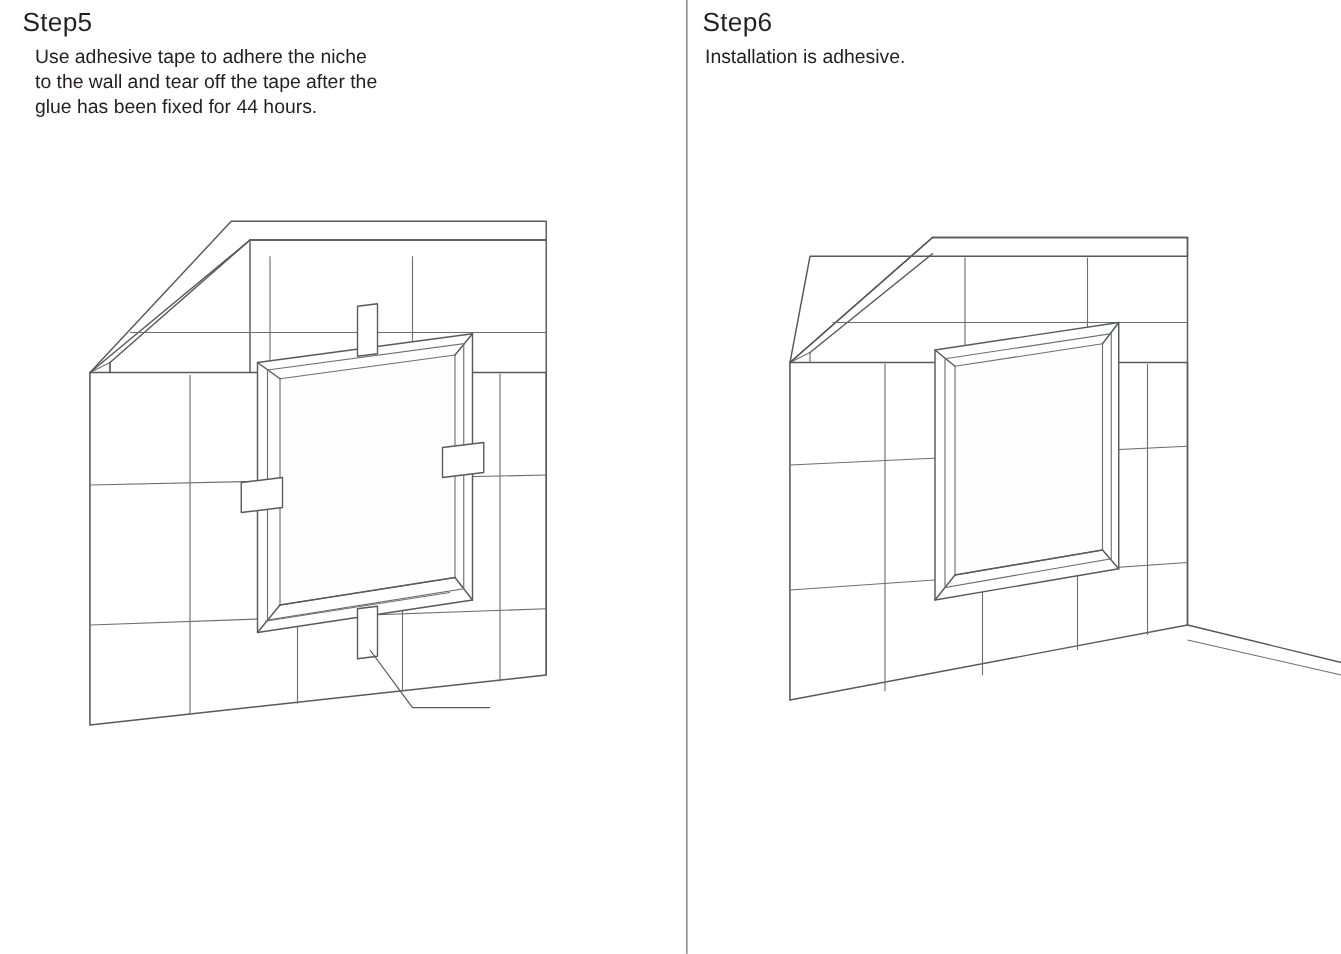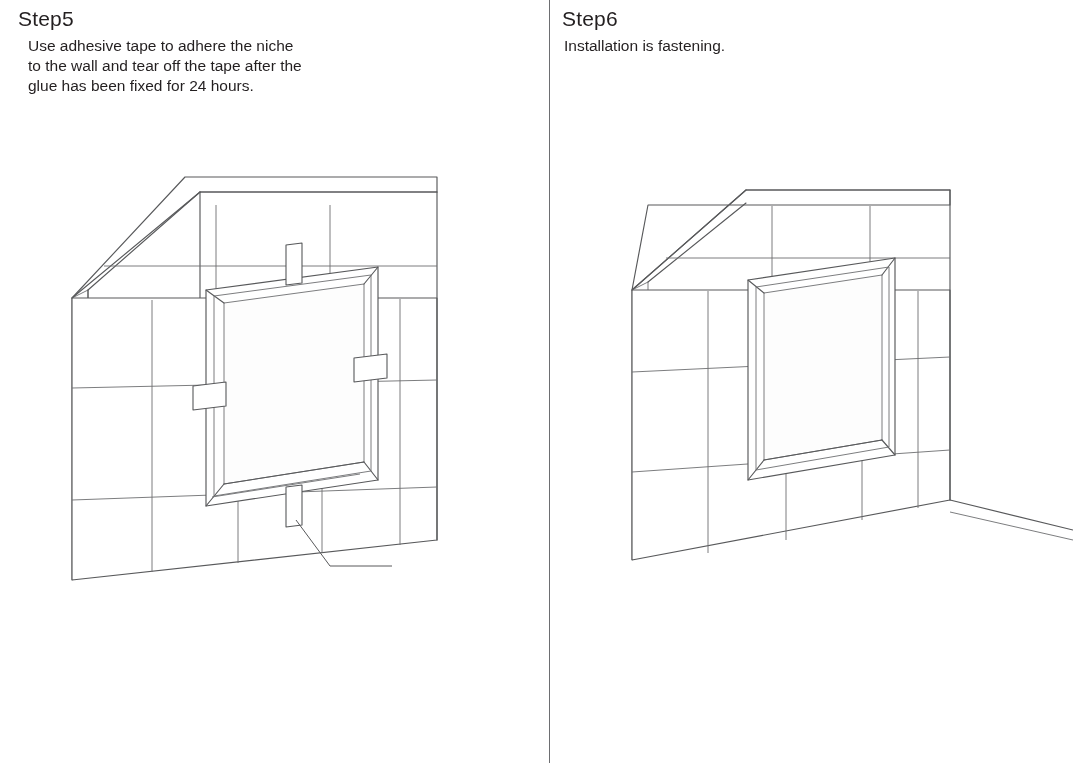--- a/index.html
+++ b/index.html
@@ -115,21 +115,21 @@
 
 <div class="page">
 
   <div class="divider"></div>
 
   <div class="panel panel-left left">
 
     <div class="step-title">Step5</div>
     <div class="step-body">Use adhesive tape to adhere the niche
 to the wall and tear off the tape after the
-glue has been fixed for 24 hours.</div>
+glue has been fixed for 44 hours.</div>
 
     <svg class="art" viewBox="0 0 549 763">
 
       <path class="face" d="M72 298 L185 177 L437 177 L437 192 L200 192 L200 306 Z"></path>
 
       <path class="face-soft" d="M72 298 L72 580 L88 570 L88 290 Z"></path>
       <path class="ln" d="M88 290 L200 192"></path>
       <path class="ln" d="M88 570 L88 290"></path>
 
       <path class="face" d="M72 298 L437 298 L437 540 L72 580 Z" fill="#ffffff"></path>
@@ -167,21 +167,21 @@
       <path class="tape" d="M354 358 L387 354 L387 378 L354 382 Z"></path>
 
       <path class="ln-lead" d="M296 520 L330 566 L392 566"></path>
     </svg>
 
   </div>
 
   <div class="panel panel-right right">
 
     <div class="step-title">Step6</div>
-    <div class="step-body"> Installation is fastening.</div>
+    <div class="step-body"> Installation is adhesive.</div>
 
     <svg class="art" viewBox="0 0 523 763">
 
       <path class="face" d="M82 290 L196 190 L400 190 L400 205 L98 205 Z"></path>
 
       <path class="face-soft" d="M82 290 L82 560 L98 550 L98 282 Z"></path>
       <path class="ln" d="M98 282 L196 203"></path>
 
       <path class="face" d="M82 290 L400 290 L400 500 L82 560 Z" fill="#ffffff"></path>
       <path class="ln" d="M196 190 L400 190"></path>

